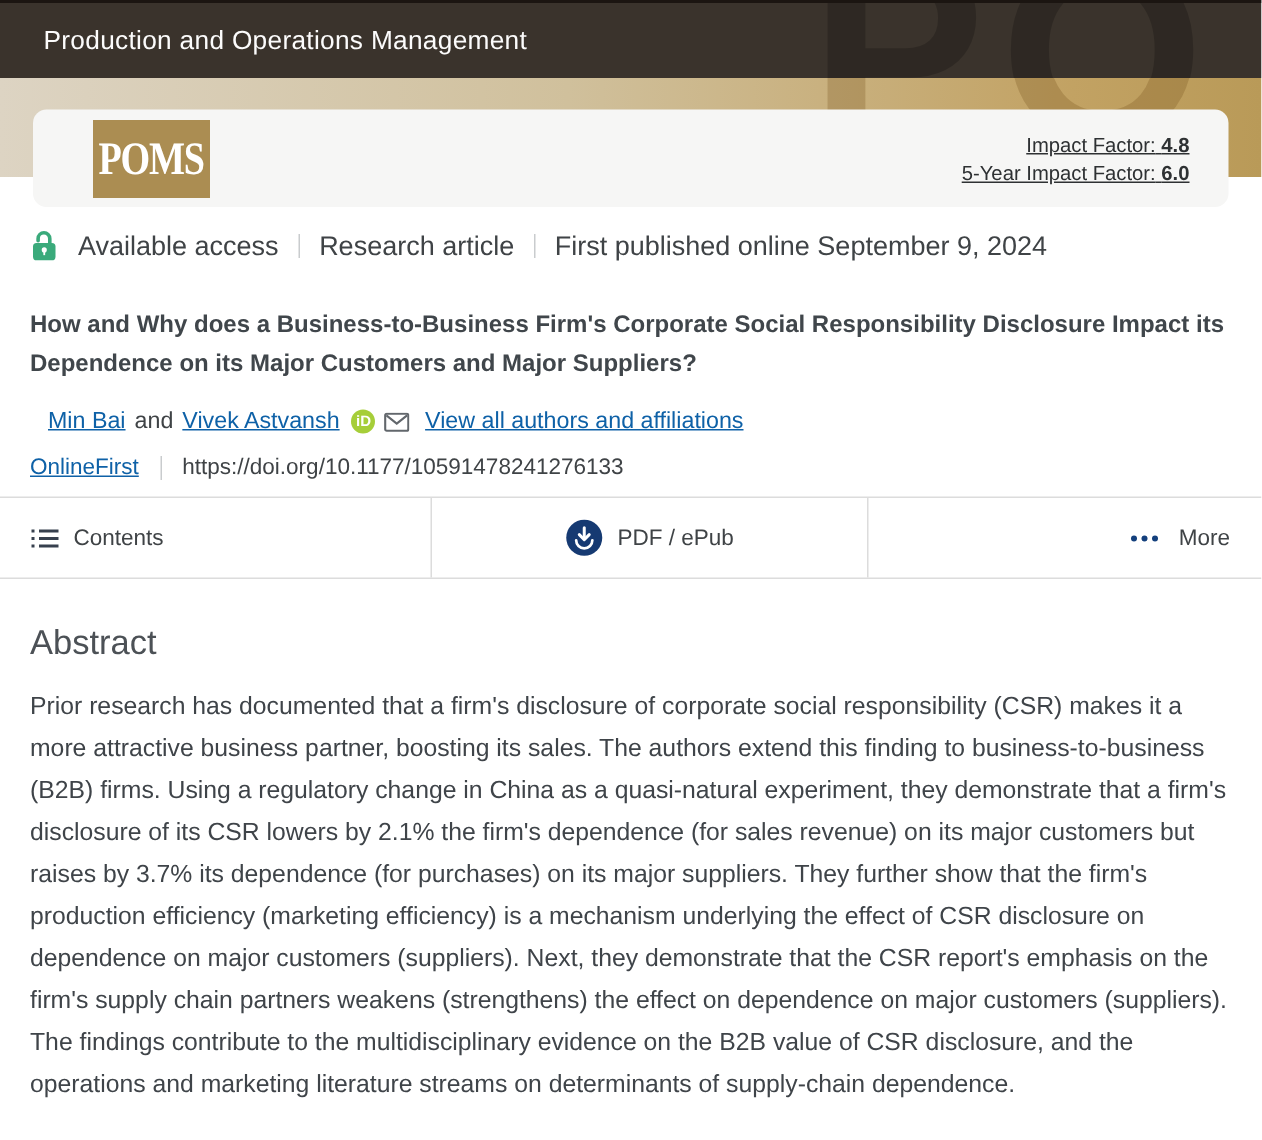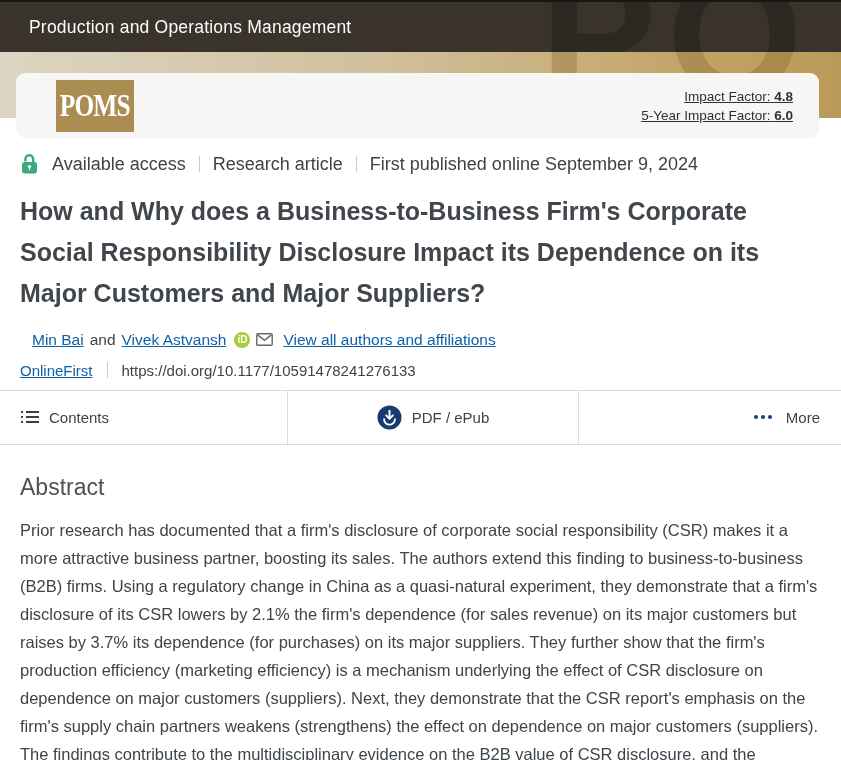--- a/index.html
+++ b/index.html
@@ -37,21 +37,21 @@
   .band {
     height: 66px;
     background: linear-gradient(90deg, #ddd4c3 0%, #d0c09c 45%, #c2a263 85%, #b99a58 100%);
     position: relative; overflow: hidden;
   }
   .band .watermark { top: -107px; color: rgba(118,84,28,0.28); }
 
   
   .masthead {
     position: relative; z-index: 2;
-    margin: -45px 22px 0 16px;
+    margin: -45px 22px 0 22px;
     height: 65px;
     background: #f6f6f5;
     border-radius: 9px;
     display: flex; align-items: center; justify-content: space-between;
     padding: 0 26px 0 40px;
   }
   .logo {
     width: 78px; height: 52px;
     background: #ab8d52; color: #ffffff;
     display: flex; align-items: center; justify-content: center;
@@ -70,22 +70,22 @@
   .content { padding: 0 20px; }
 
   .access-row {
     margin-top: 14px; height: 24px;
     display: flex; align-items: center; gap: 13px;
     font-size: 18px; color: #3f4346;
   }
   .vdiv { width: 1px; height: 16px; background: #c9ccce; }
 
   .article-title {
-    margin-top: 15px; max-width: 802px;
-    font-size: 25px; font-weight: 600; color: #40464b;
+    margin-top: 28px; max-width: 802px;
+    font-size: 16px; font-weight: 600; color: #40464b;
     line-height: 1.64;
   }
 
   .authors {
     margin-top: 16px;
     display: flex; align-items: center; gap: 6px;
     font-size: 15.5px; color: #3f4346; margin-left: 12px;
   }
   a.link { color: #0e61a7; text-decoration: underline; cursor: pointer; }
   .orcid {

